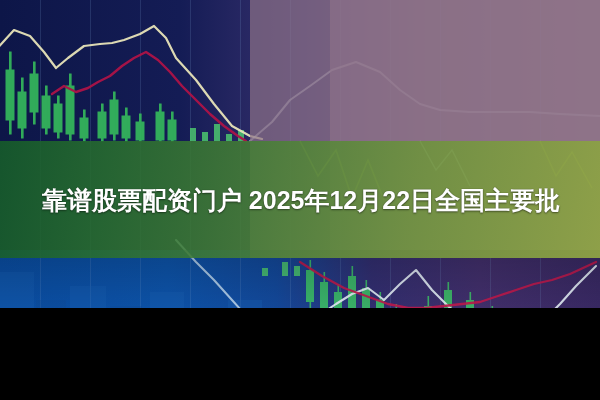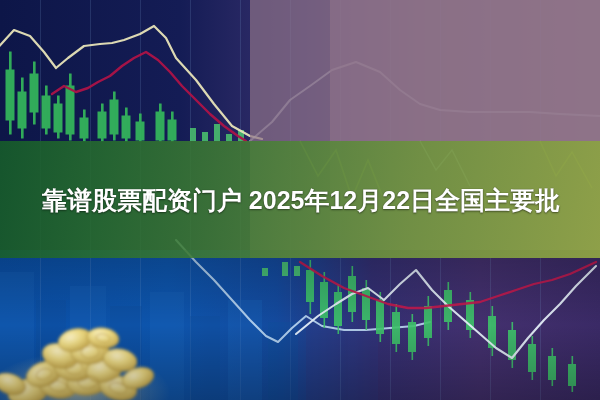--- a/index.html
+++ b/index.html
@@ -1,17 +1,17 @@
 <!DOCTYPE html>
 <html><head>
 <meta charset="utf-8">
 <style>
   html,body{margin:0;padding:0;background:#000;}
   #stage{
-    position:relative;width:600px;height:400px;overflow:hidden;
+    position:relative;width:600px;height:308px;overflow:hidden;
     font-family:"Liberation Sans","DejaVu Sans",sans-serif;
   }
   .layer{position:absolute;left:0;top:0;width:600px;height:400px;}
   svg.layer{display:block;}
 
   
   #title-band{
     position:absolute;left:0;top:141px;width:600px;height:117px;
     background:linear-gradient(100deg,
         rgba(22,92,42,0.90) 0%,

